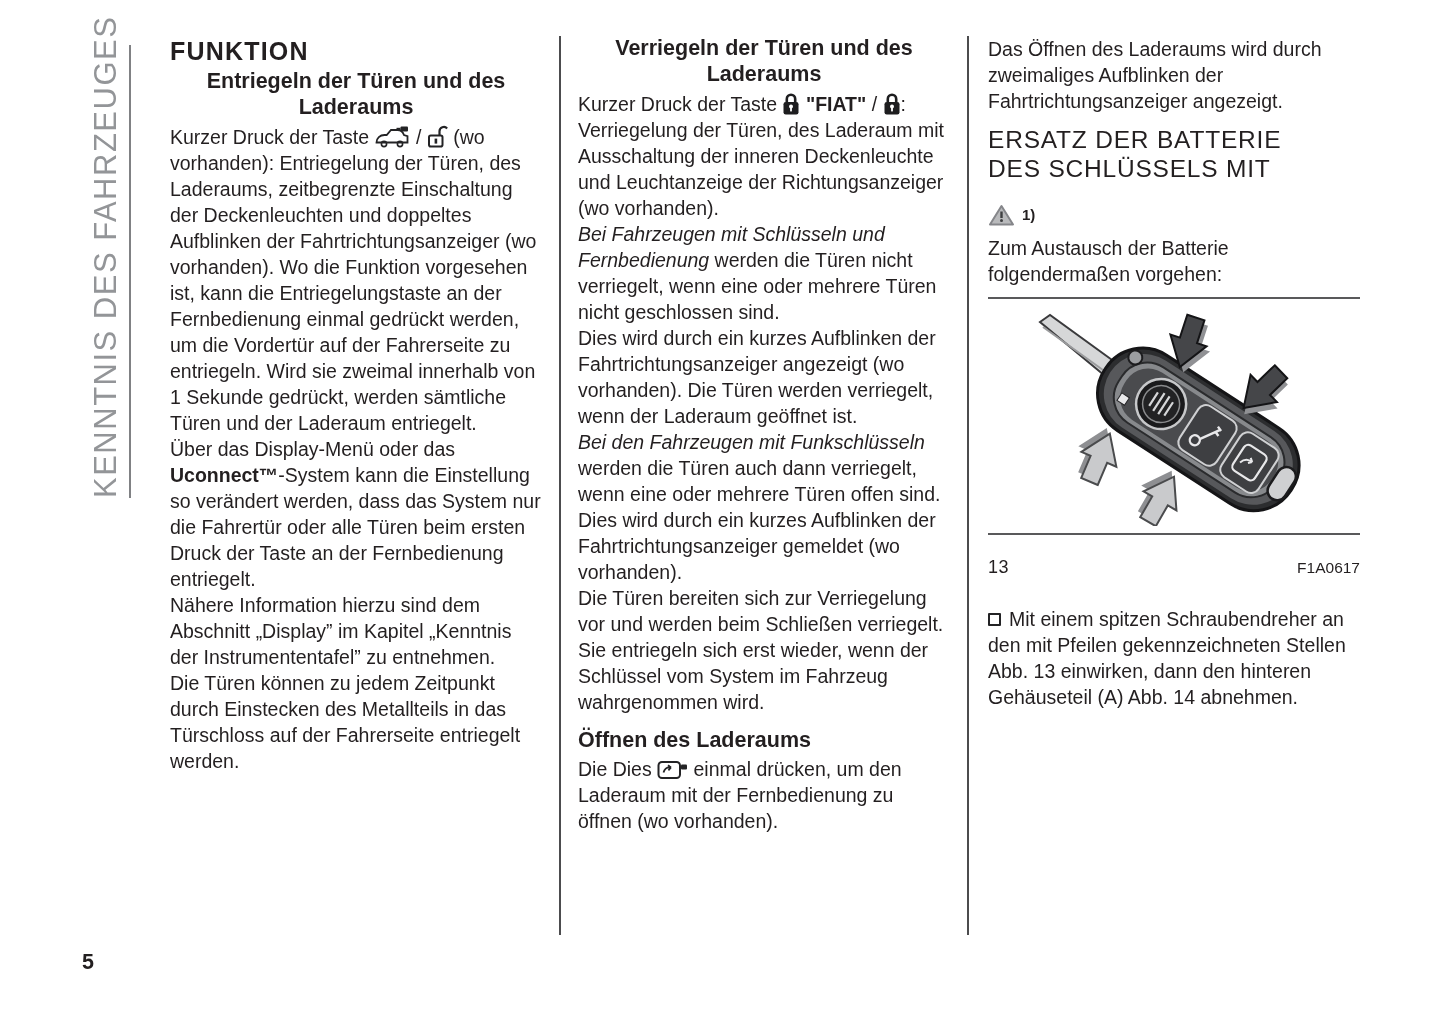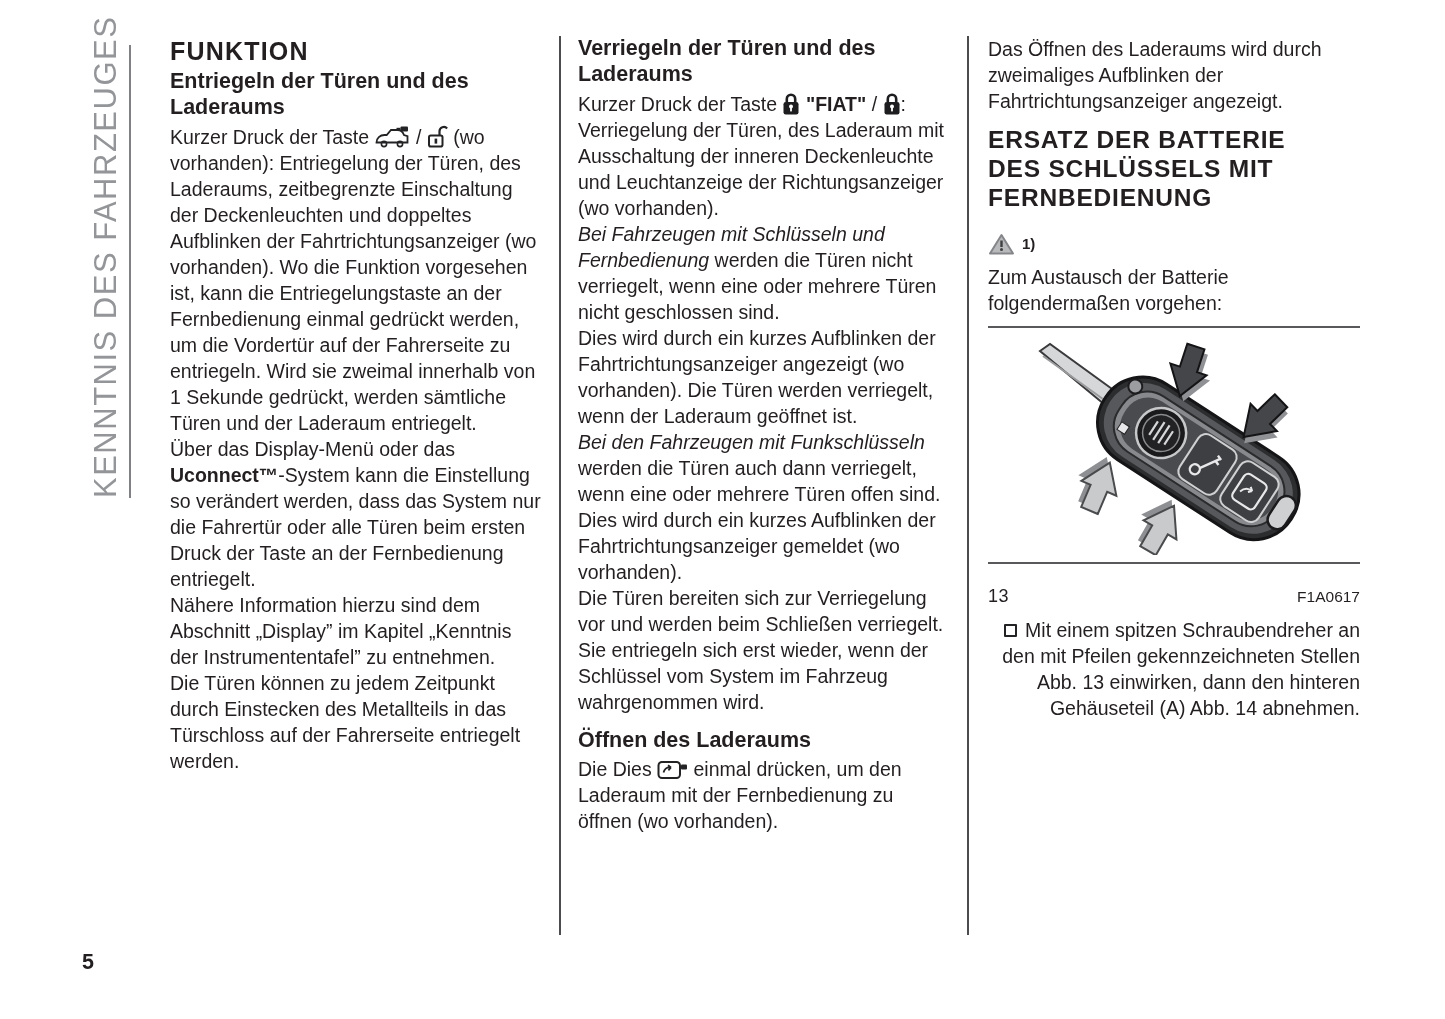--- a/index.html
+++ b/index.html
@@ -18,35 +18,35 @@
   .divider{position:absolute;top:36px;height:899px;width:2px;background:#4c4c4e;}
   .divider.d1{left:559px;}
   .divider.d2{left:967px;}
   
   .col{position:absolute;top:36px;width:372px;font-size:19.5px;line-height:26px;}
   .col.c1{left:170px;}
   .col.c2{left:578px;}
   .col.c3{left:988px;}
   p{margin:0;}
   .kicker{font-size:25px;font-weight:bold;letter-spacing:1.2px;line-height:30px;margin:0 0 3px 0;}
-  .subhead{font-size:21.5px;font-weight:bold;line-height:25.5px;margin:0 0 4px 0;}
+  .subhead{font-size:21.5px;font-weight:bold;line-height:25.5px;margin:0 0 4px 0;text-align:center;}
   .subhead2{font-size:21.5px;font-weight:bold;line-height:25px;margin:13px 0 3px 0;}
-  .bighead{font-size:24.5px;font-weight:bold;letter-spacing:0.8px;line-height:29px;margin:11px 0 19px 0;}
+  .bighead{font-size:24.5px;font-weight:normal;letter-spacing:0.8px;line-height:29px;margin:11px 0 19px 0;}
   .bighead span{display:block;}
   .italic{font-style:italic;}
   .bold{font-weight:bold;}
   .icon-inline{display:inline-block;vertical-align:-5px;}
   .note-row{display:flex;align-items:center;gap:7px;margin:2px 0 7px 0;}
   .note-ref{font-weight:bold;font-size:15px;}
   
   .figure{margin-top:10px;border-top:2px solid #59595b;border-bottom:2px solid #59595b;padding:1px 0;}
   .fig-caption{display:flex;justify-content:space-between;align-items:baseline;margin-top:19px;}
   .fig-num{font-size:18px;font-weight:500;letter-spacing:0.5px;}
   .fig-code{font-size:15.5px;font-weight:500;}
-  .after-fig{margin-top:7px;text-align:right;}
+  .after-fig{margin-top:25px;}
   .bullet-square{display:inline-block;width:9px;height:9px;border:2.4px solid #232325;border-radius:1px;margin-right:8px;}
   .page-number{position:absolute;left:82px;top:950px;font-size:21.5px;font-weight:bold;}
 </style>
 </head>
 <body>
 
 <div class="page">
 
   <div class="sidebar-label">KENNTNIS DES FAHRZEUGES</div>
   <div class="sidebar-rule"></div>
@@ -108,21 +108,20 @@
           <rect x="24" y="6.5" width="6" height="5" rx="1" fill="#232325"></rect>
         </svg><span> einmal drücken, um den Laderaum mit der Fernbedienung zu öffnen (wo vorhanden).</span>
     </p>
   </div>
 
   <div class="col c3">
     <p>Das Öffnen des Laderaums wird durch zweimaliges Aufblinken der Fahrtrichtungsanzeiger angezeigt.</p>
     <div class="bighead">
       <span>ERSATZ DER BATTERIE</span>
       <span>DES SCHLÜSSELS MIT</span>
-      <span>FERNBEDIENUNG</span>
     </div>
     <div class="note-row">
       <svg width="27" height="23" viewBox="0 0 27 23">
           <path d="M13.5 2 25 20.5H2Z" fill="#b9babc" stroke="#85868a" stroke-width="2" stroke-linejoin="round"></path>
           <rect x="12.3" y="7.5" width="2.4" height="6.5" fill="#3f4042"></rect>
           <circle cx="13.5" cy="16.6" r="1.5" fill="#3f4042"></circle>
         </svg>
       <span class="note-ref">1)</span>
     </div>
     <p>Zum Austausch der Batterie folgendermaßen vorgehen:</p>

